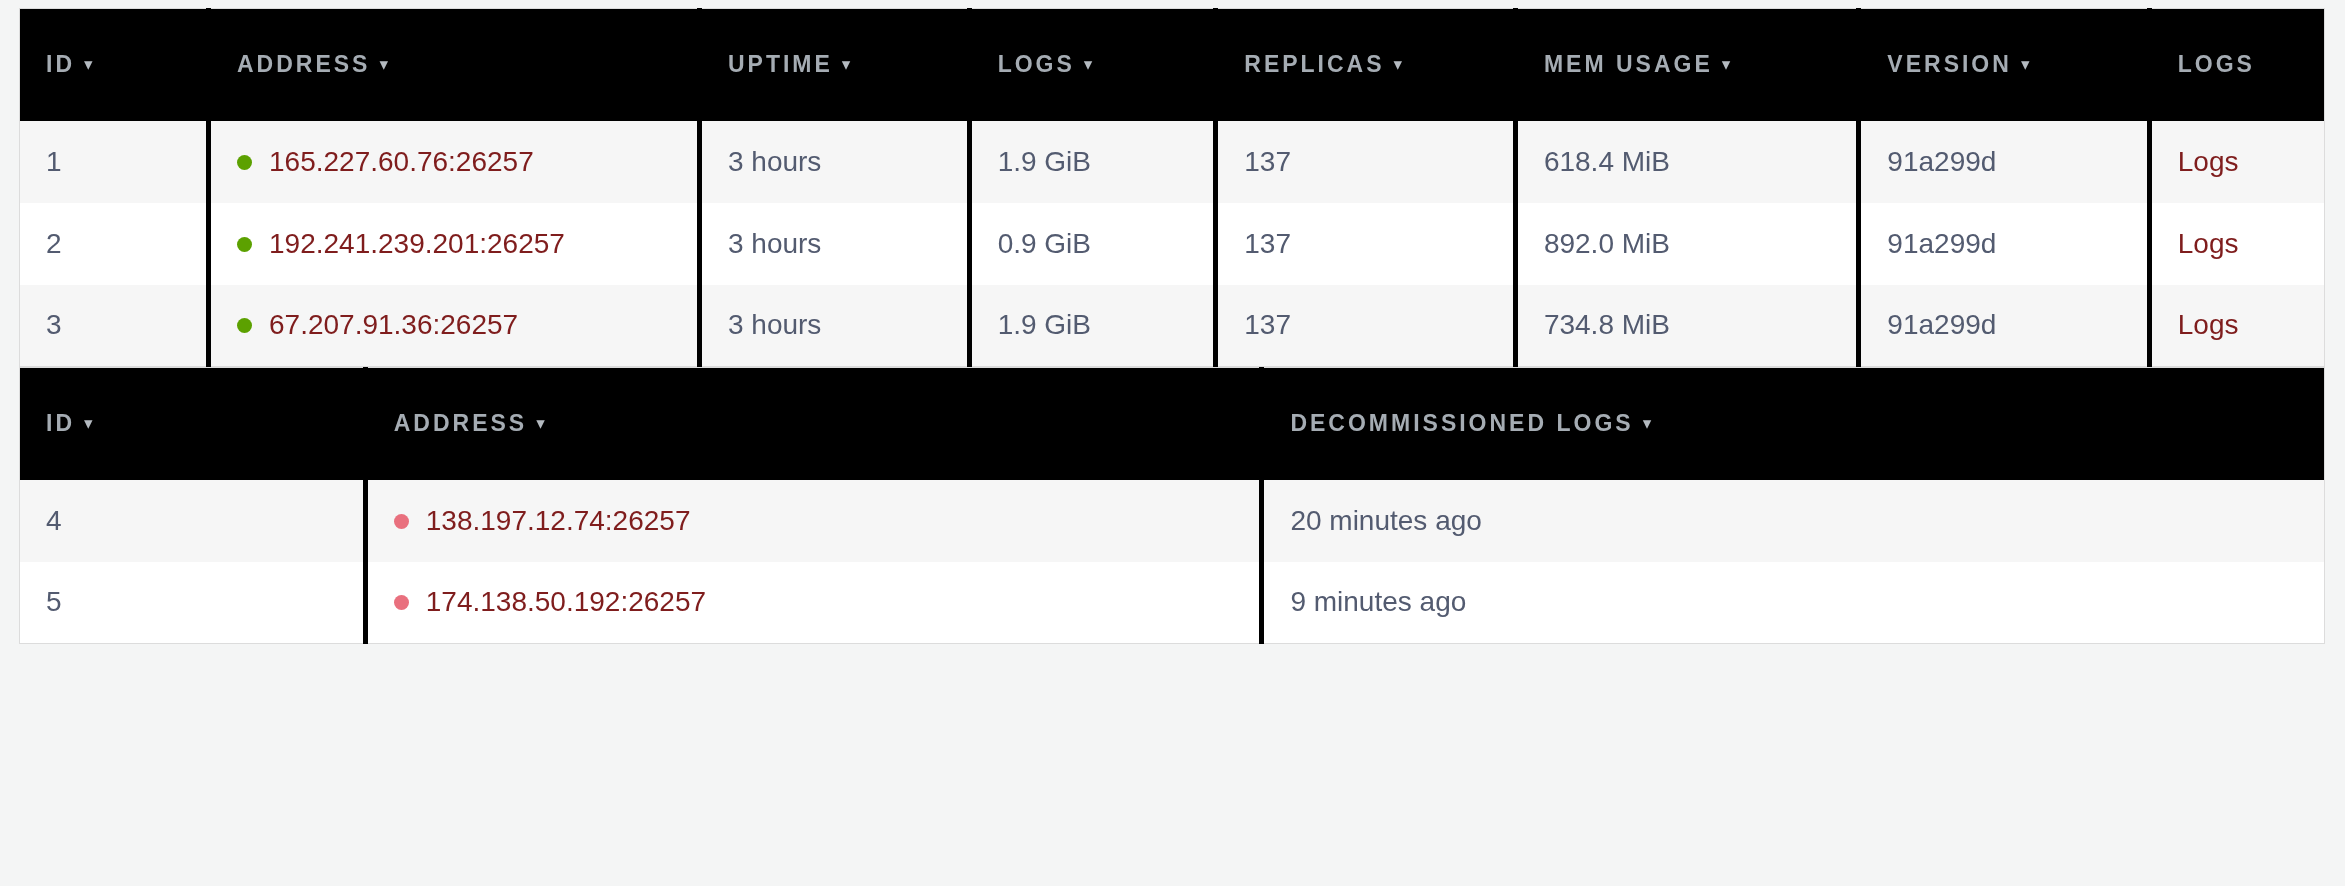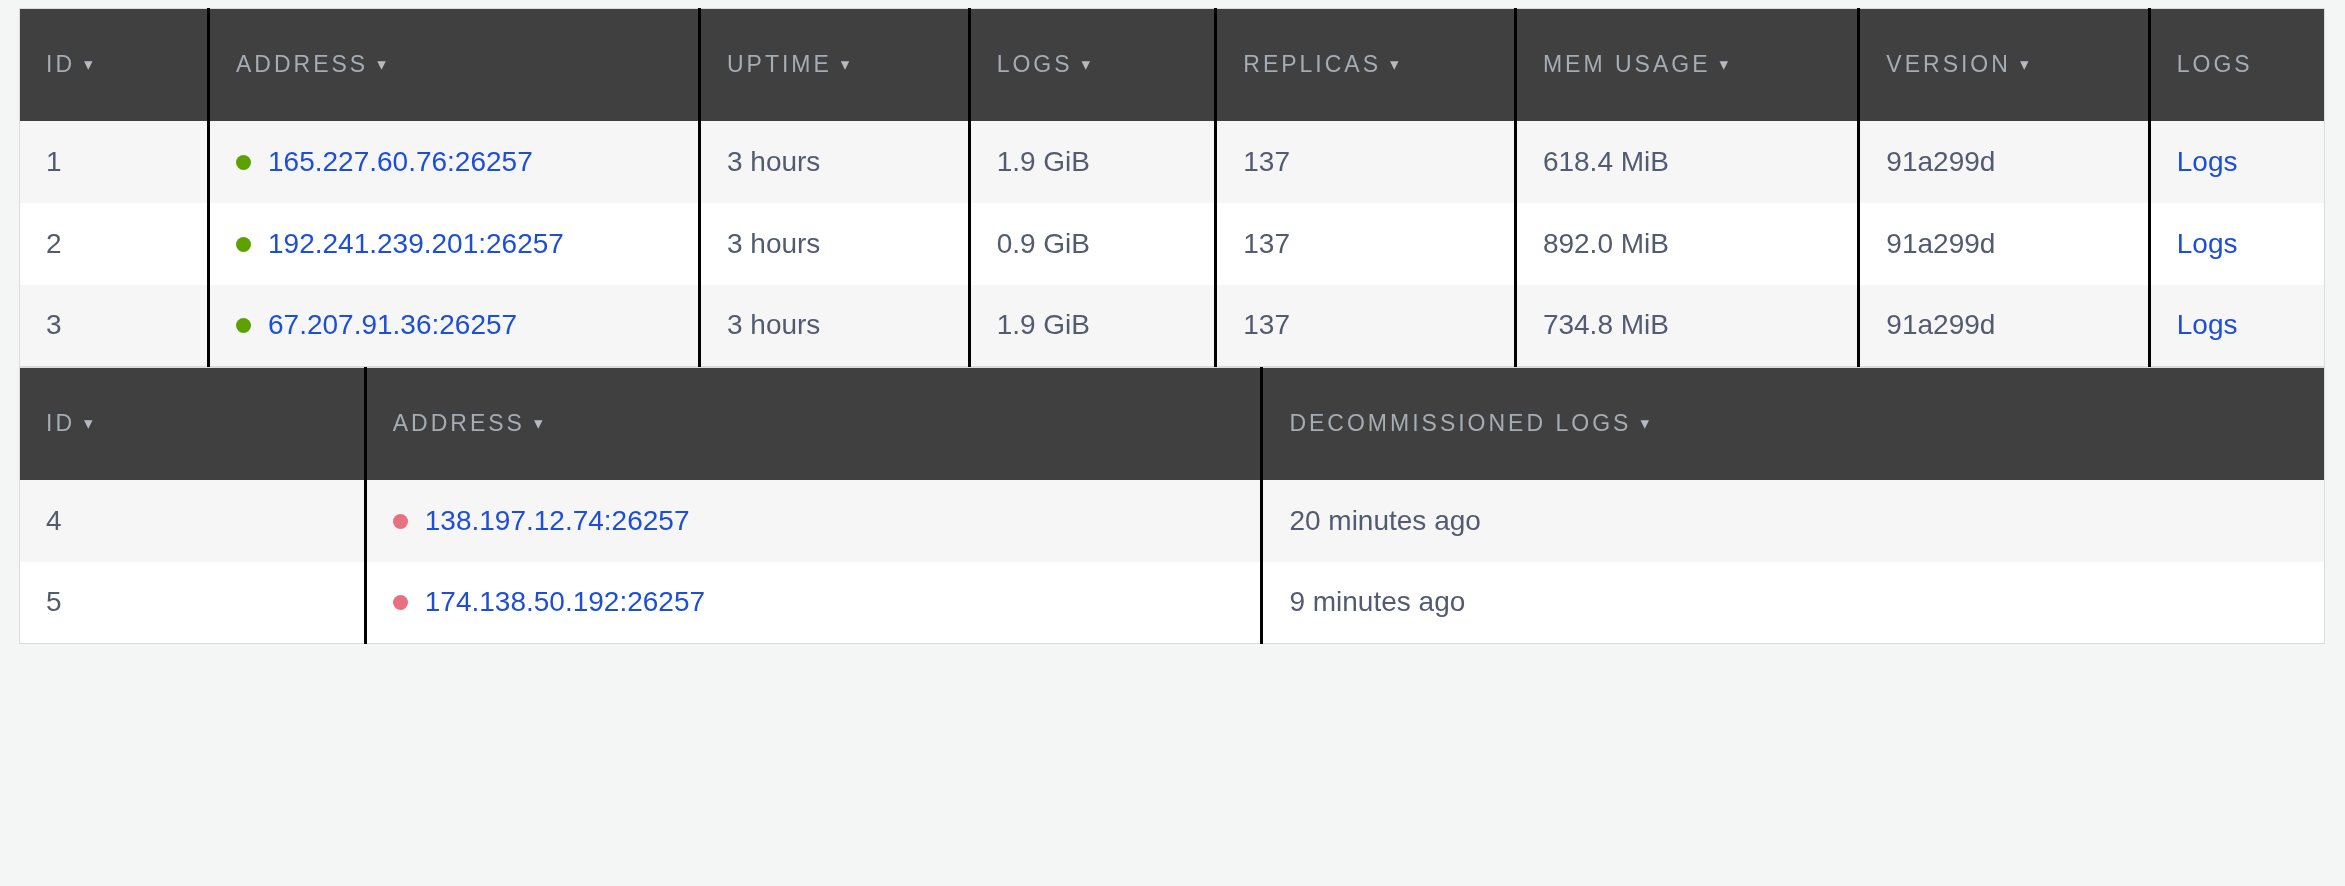--- a/index.html
+++ b/index.html
@@ -22,55 +22,55 @@
   .title-decommissioned { margin-top: 48px; margin-bottom: 52px; }
 
   table.nodes {
     width: 100%;
     border-collapse: collapse;
     background: #ffffff;
     border: 1px solid #dcdcdc;
     table-layout: fixed;
   }
   th, td {
-    border-left: 3px solid #000000;
+    border-left: 5px solid #000000;
     text-align: left;
     padding: 0 10px 0 26px;
     overflow: hidden;
     white-space: nowrap;
   }
   th:first-child, td:first-child { border-left: none; }
 
   thead th {
     height: 112px;
-    background: #404040;
+    background: #000000;
     color: #a5acb3;
     font-size: 23px;
-    font-weight: normal;
+    font-weight: bold;
     letter-spacing: 3px;
     vertical-align: middle;
   }
   .sort-arrow {
     font-size: 17px;
     color: #b4bac0;
     margin-left: 9px;
     vertical-align: 2px;
   }
 
   tbody td {
     height: 82px;
     font-size: 28px;
     color: #535b70;
     vertical-align: middle;
   }
   tbody tr:nth-child(odd)  { background: #f6f6f6; }
   tbody tr:nth-child(even) { background: #ffffff; }
 
   a.link {
-    color: #1d4ed8;
+    color: #7f1d1d;
     text-decoration: none;
     cursor: pointer;
   }
 
   .dot {
     display: inline-block;
     width: 15px;
     height: 15px;
     border-radius: 50%;
     margin-right: 17px;

